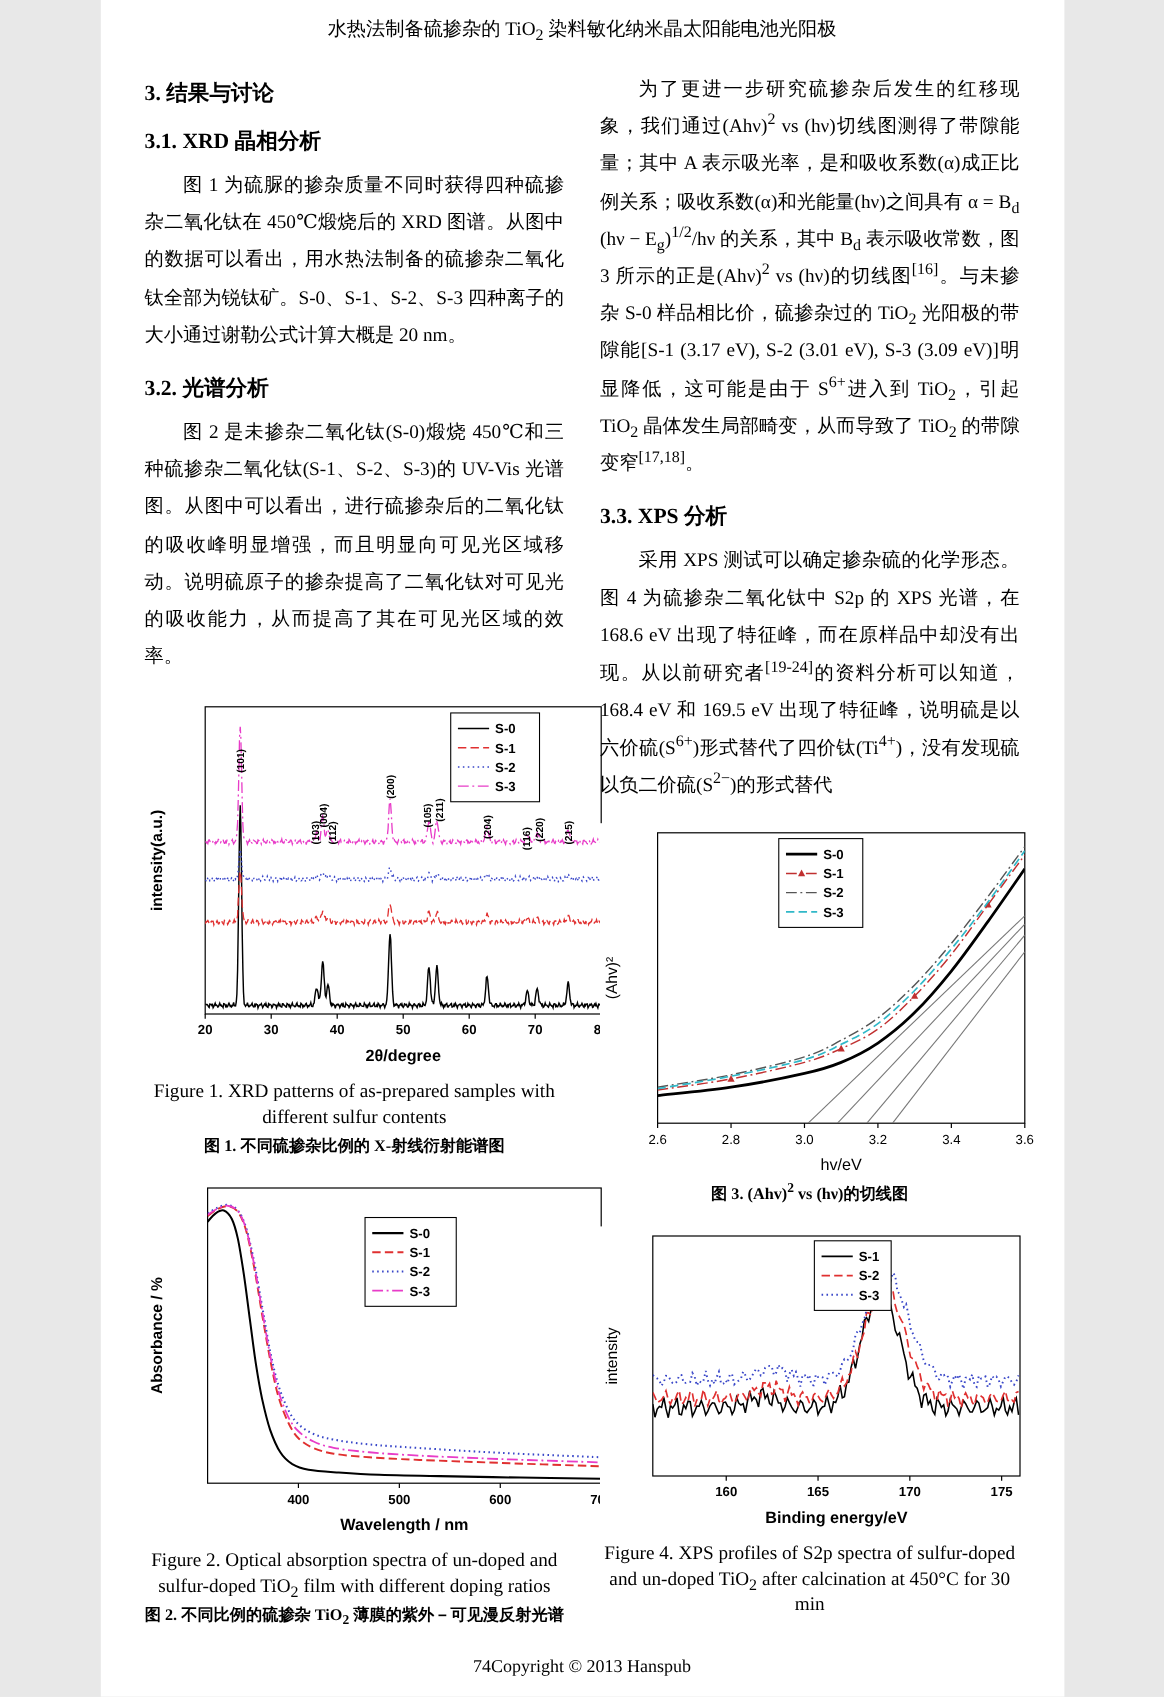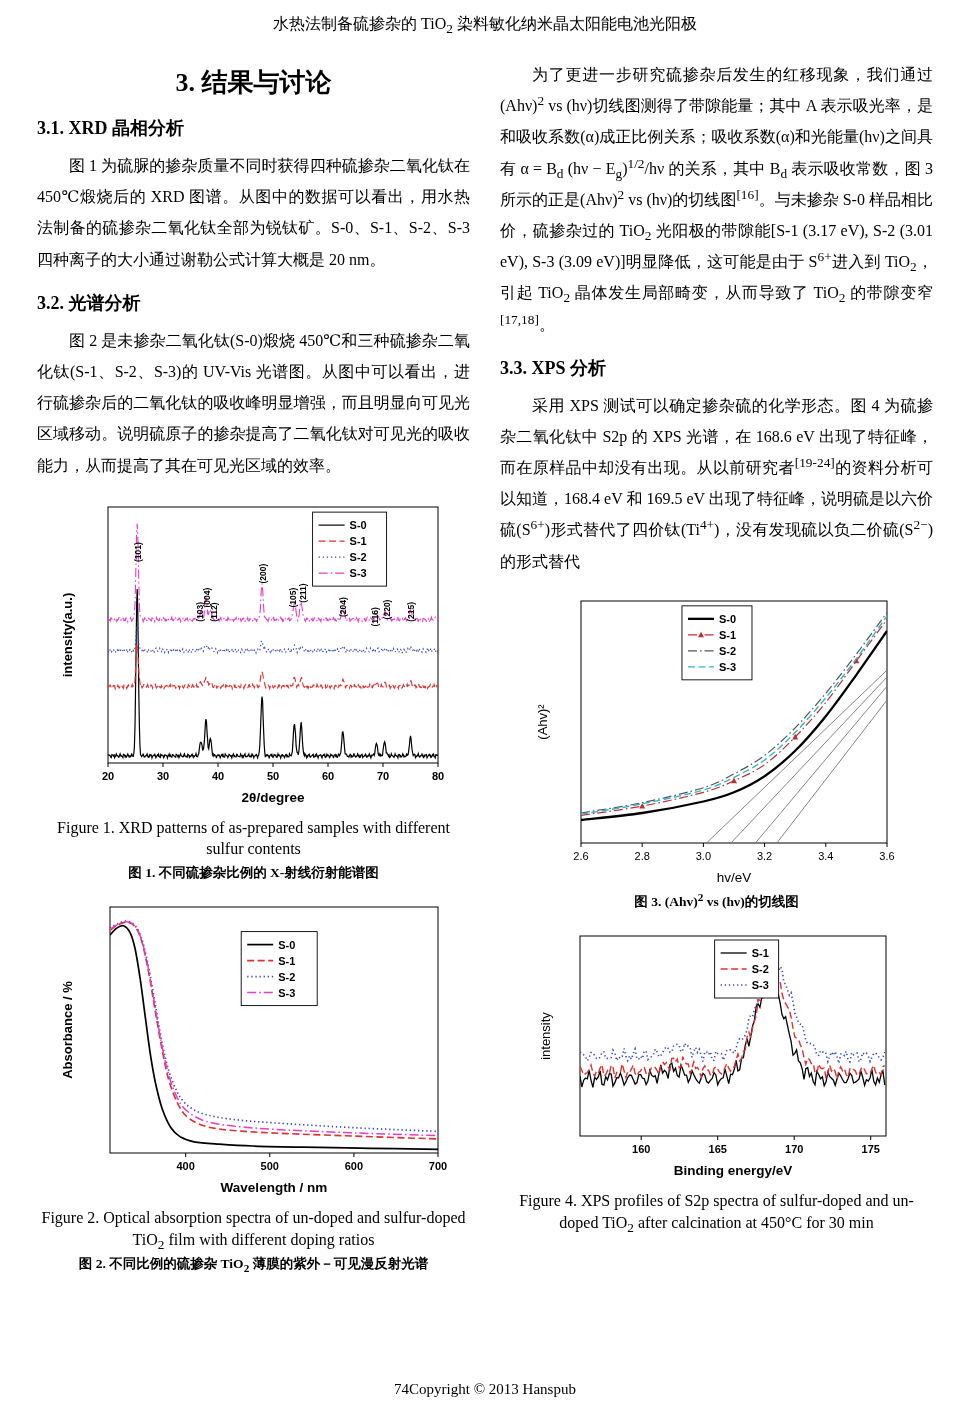--- a/index.html
+++ b/index.html
@@ -1,22 +1,22 @@
 <!DOCTYPE html>
 <html><head>
 <meta charset="utf-8">
 <style>
   html,body{margin:0;padding:0;background:#e8e8e8;}
-  .page{position:relative;width:970px;height:1414px;margin:0 auto;background:#ffffff;
+  .page{position:relative;width:803px;height:1414px;margin:0 auto;background:#ffffff;
         font-family:"Liberation Serif","DejaVu Serif",serif;color:#000;
         padding:14px 37px 0;box-sizing:border-box;overflow:hidden;}
   .running-title{text-align:center;font-size:16px;margin-bottom:24px;}
   .columns{display:flex;gap:30px;}
   .col{flex:1;min-width:0;}
-  h1.sec{font-size:26px;font-weight:bold;margin:6px 0 14px;text-align:center;}
+  h1.sec{font-size:18px;font-weight:bold;margin:6px 0 14px;}
   h2.sub{font-size:18px;font-weight:bold;margin:16px 0 10px;}
   p.body{margin:0 0 2px;font-size:16px;line-height:1.95;text-align:justify;text-indent:2em;}
   .figure{margin:16px 0 8px;text-align:center;}
   .chart{margin:0 auto;background:#fff;}
   .cap-en{font-size:16px;font-weight:normal;margin-top:8px;line-height:1.35;}
   .cap-cn{font-size:13.5px;font-weight:bold;line-height:1.6;margin-top:2px;}
   .footer{position:absolute;left:37px;right:37px;bottom:16px;display:flex;
           justify-content:center;font-size:15px;}
   sub,sup{line-height:0;}
 </style>

